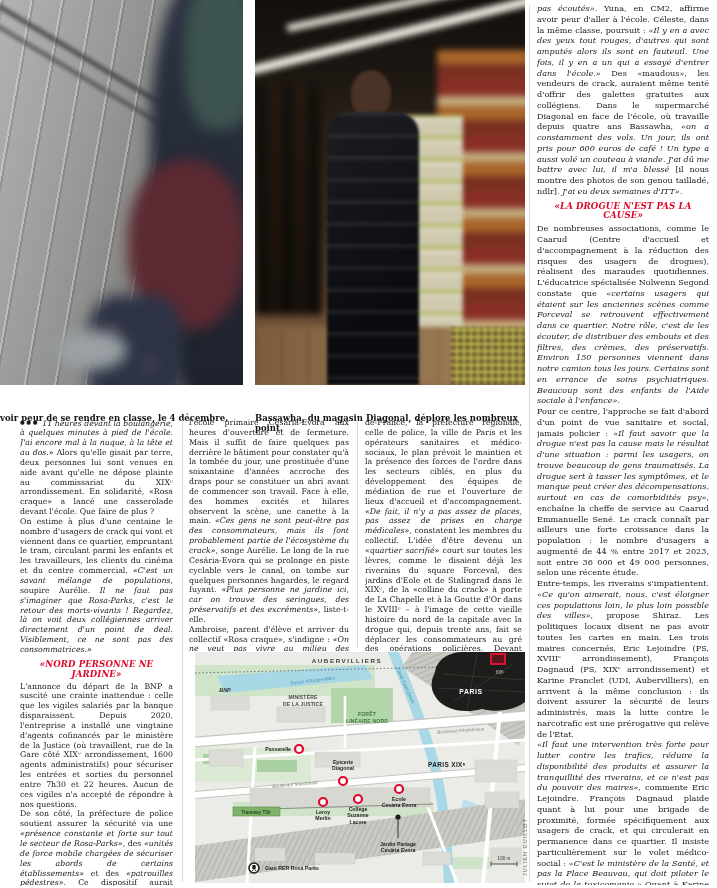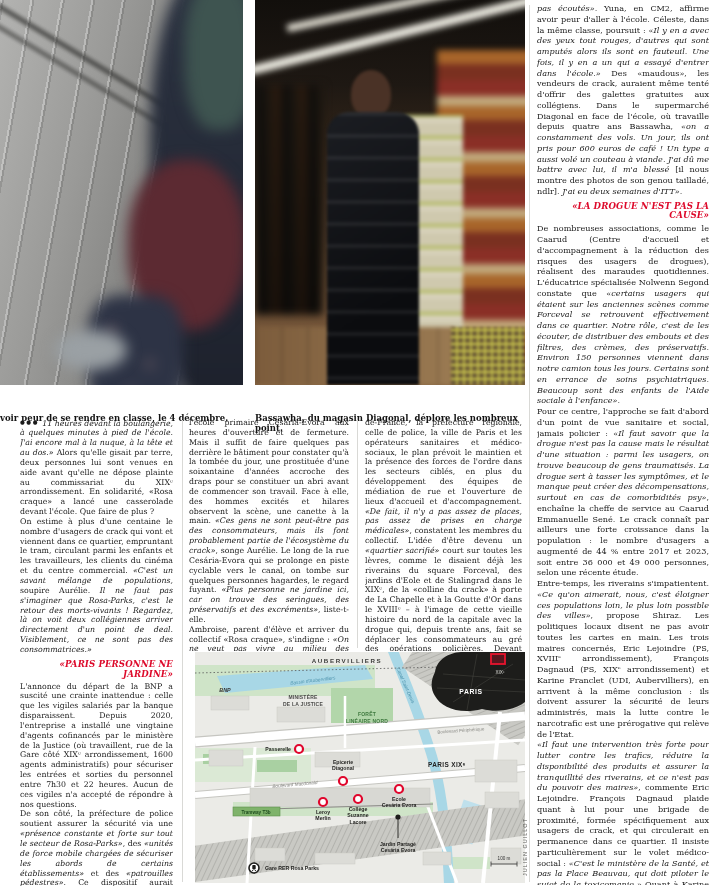--- a/index.html
+++ b/index.html
@@ -18,21 +18,21 @@
     background:linear-gradient(180deg,#120f0c 0%,#1e1813 22%,#35271a 40%,#4a3726 60%,#6f5136 82%,#8a6845 100%);}
   .caption{position:absolute;top:389px;font:700 8.5px/1.2 "DejaVu Serif","Liberation Serif",serif;color:#141414;margin-top:24px;}
   
   .col{position:absolute;overflow:hidden;text-align:justify;color:#1b1b1b;}
   .col-sm{font-size:7.8px;line-height:9.85px;}
   .col-lg{font-size:8.1px;line-height:10.75px;}
   .col p{margin:0;}
   .it{font-style:italic;}
   .dots{font-size:5.5px;letter-spacing:1.5px;vertical-align:1.5px;font-style:normal;}
   .subhead{color:#dd0a2b;font:700 8.6px/1.15 "DejaVu Serif","Liberation Serif",serif;
-           font-style:italic;letter-spacing:.1px;margin:5px 0 2px 0;text-align:right;}
+           font-style:italic;letter-spacing:.1px;margin:5px 0 2px 0;text-align:center;}
   .rule{position:absolute;width:1px;background:#d9d9d6;}
   
   #map{position:absolute;left:195px;top:652px;width:330px;height:231px;}
   #map svg{display:block;}
   text{font-family:"Liberation Sans","DejaVu Sans",sans-serif;}
   .lbl-area{font-size:6.2px;font-weight:700;letter-spacing:1.6px;fill:#3d3d3b;}
   .lbl-place{font-size:5.4px;font-weight:700;fill:#333;font-style:italic;}
   .lbl-caps{font-size:5px;font-weight:700;fill:#4a4a48;letter-spacing:.2px;}
   .lbl-forest{font-size:5px;font-weight:700;fill:#3f7a3f;letter-spacing:.2px;}
   .lbl-water{font-size:4.8px;font-style:italic;fill:#4d93ad;}
@@ -77,21 +77,21 @@
 <div class="caption" style="left:0;width:243px;">voir peur de se rendre en classe, le 4 décembre.</div>
 <div class="caption" style="left:255px;width:270px;">Bassawha, du magasin Diagonal, déplore les nombreux point.</div>
 
 <div class="rule" style="left:182px;top:420px;height:462px;"></div>
 <div class="rule" style="left:357px;top:420px;height:228px;"></div>
 <div class="rule" style="left:529px;top:5px;height:877px;"></div>
 
 <div class="col col-sm" style="left:20px;top:418px;width:153px;height:468px;">
     <p><span class="dots">●●●  </span><span class="it">11 heures devant la boulangerie, à quelques minutes à pied de l'école. J'ai encore mal à la nuque, à la tête et au dos.» </span><span>Alors qu'elle gisait par terre, deux personnes lui sont venues en aide avant qu'elle ne dépose plainte au commissariat du XIXᵉ arrondissement. En solidarité, «Rosa craque» a lancé une casserolade devant l'école. Que faire de plus ?</span></p>
     <p><span>On estime à plus d'une centaine le nombre d'usagers de crack qui vont et viennent dans ce quartier, empruntant le tram, circulant parmi les enfants et les travailleurs, les clients du cinéma et du centre commercial. </span><span class="it">«C'est un savant mélange de populations, </span><span>soupire Aurélie. </span><span class="it">Il ne faut pas s'imaginer que Rosa-Parks, c'est le retour des morts-vivants ! Regardez, là on voit deux collégiennes arriver directement d'un point de deal. Visiblement, ce ne sont pas des consommatrices.»</span></p>
-    <div class="subhead">«PARIS PERSONNE NE JARDINE»</div>
+    <div class="subhead">«NORD PERSONNE NE JARDINE»</div>
     <p><span>L'annonce du départ de la BNP a suscité une crainte inattendue : celle que les vigiles salariés par la banque disparaissent. Depuis 2020, l'entreprise a installé une vingtaine d'agents cofinancés par le ministère de la Justice (où travaillent, rue de la Gare côté XIXᵉ arrondissement, 1600 agents administratifs) pour sécuriser les entrées et sorties du personnel entre 7h30 et 22 heures. Aucun de ces vigiles n'a accepté de répondre à nos questions.</span></p>
     <p><span>De son côté, la préfecture de police soutient assurer la sécurité via une </span><span class="it">«présence constante et forte sur tout le secteur de Rosa-Parks»</span><span>, des </span><span class="it">«unités de force mobile chargées de sécuriser les abords de certains établissements»</span><span> et des </span><span class="it">«patrouilles pédestres»</span><span>. Ce dispositif aurait permis, au cours de l'année 2025, d'interpeller 399 individus, dont 90 pour trafic ou détention de crack, 48 pour trafic ou détention d'autres matières stupéfiantes et 20 pour port d'armes prohibées. </span></p>
   </div>
 <div class="col col-sm" style="left:189px;top:418px;width:160px;height:233px;">
     <p><span>l'école primaire Cesária-Evora aux heures d'ouverture et de fermeture. Mais il suffit de faire quelques pas derrière le bâtiment pour constater qu'à la tombée du jour, une prostituée d'une soixantaine d'années accroche des draps pour se constituer un abri avant de commencer son travail. Face à elle, des hommes excités et hilares observent la scène, une canette à la main. </span><span class="it">«Ces gens ne sont peut-être pas des consommateurs, mais ils font probablement partie de l'écosystème du crack»</span><span>, songe Aurélie. Le long de la rue Cesária-Evora qui se prolonge en piste cyclable vers le canal, on tombe sur quelques personnes hagardes, le regard fuyant. </span><span class="it">«Plus personne ne jardine ici, car on trouve des seringues, des préservatifs et des excréments»</span><span>, liste-t-elle.</span></p>
     <p><span>Ambroise, parent d'élève et arriver du collectif «Rosa craque», s'indigne : </span><span class="it">«On ne veut pas vivre au milieu des policiers. Le plan crack a montré ses limites.»</span></p>
   </div>
 <div class="col col-sm" style="left:365px;top:418px;width:157px;height:233px;">
     <p><span>de-France, la préfecture régionale, celle de police, la ville de Paris et les opérateurs sanitaires et médico-sociaux, le plan prévoit le maintien et la présence des forces de l'ordre dans les secteurs ciblés, en plus du développement des équipes de médiation de rue et l'ouverture de lieux d'accueil et d'accompagnement. </span><span class="it">«De fait, il n'y a pas assez de places, pas assez de prises en charge médicales»</span><span>, constatent les membres du collectif. L'idée d'être devenu un </span><span class="it">«quartier sacrifié»</span><span> court sur toutes les lèvres, comme le disaient déjà les riverains du square Forceval, des jardins d'Eole et de Stalingrad dans le XIXᵉ, de la «colline du crack» à porte de La Chapelle et à la Goutte d'Or dans le XVIIIᵉ – à l'image de cette vieille histoire du nord de la capitale avec la drogue qui, depuis trente ans, fait se déplacer les consommateurs au gré des opérations policières. Devant l'école primaire, les enfants veulent absolument parler à </span></p>
   </div>

